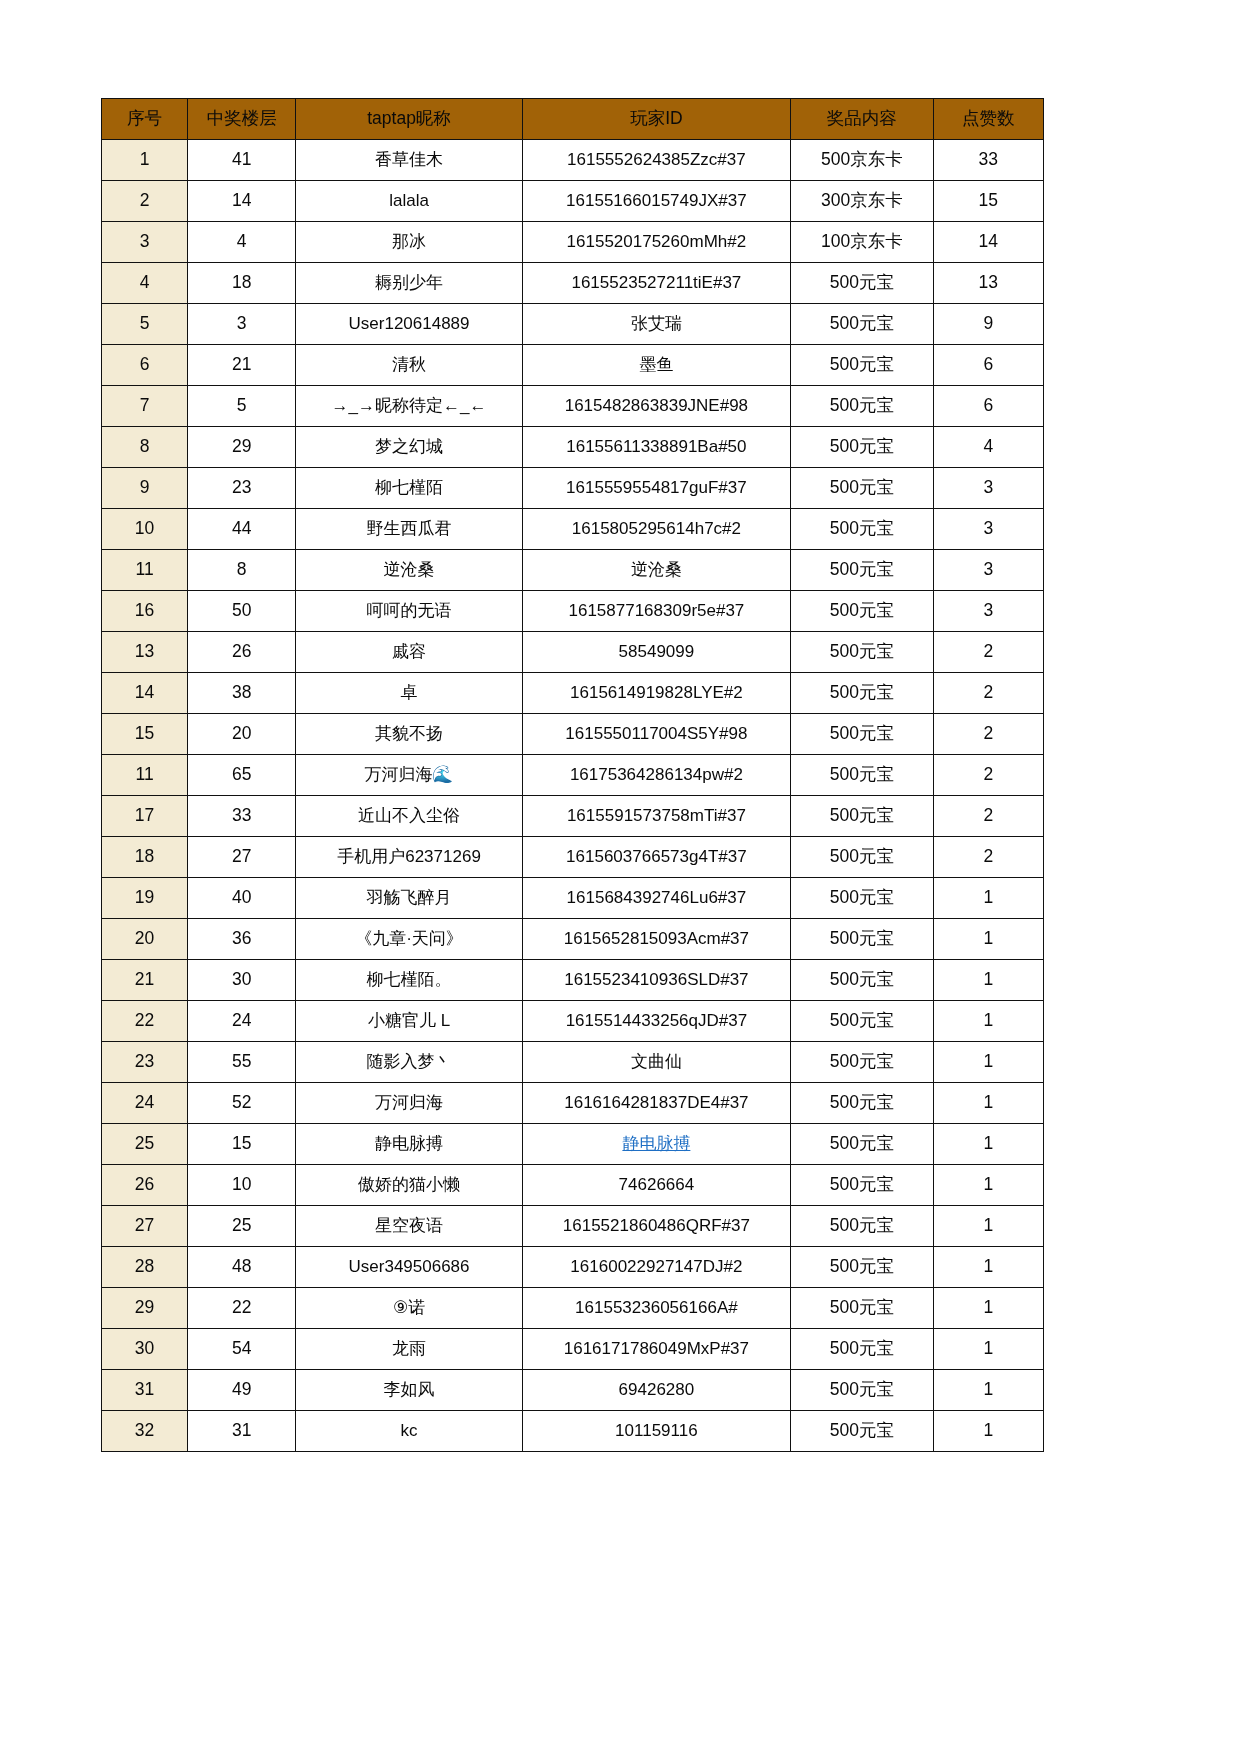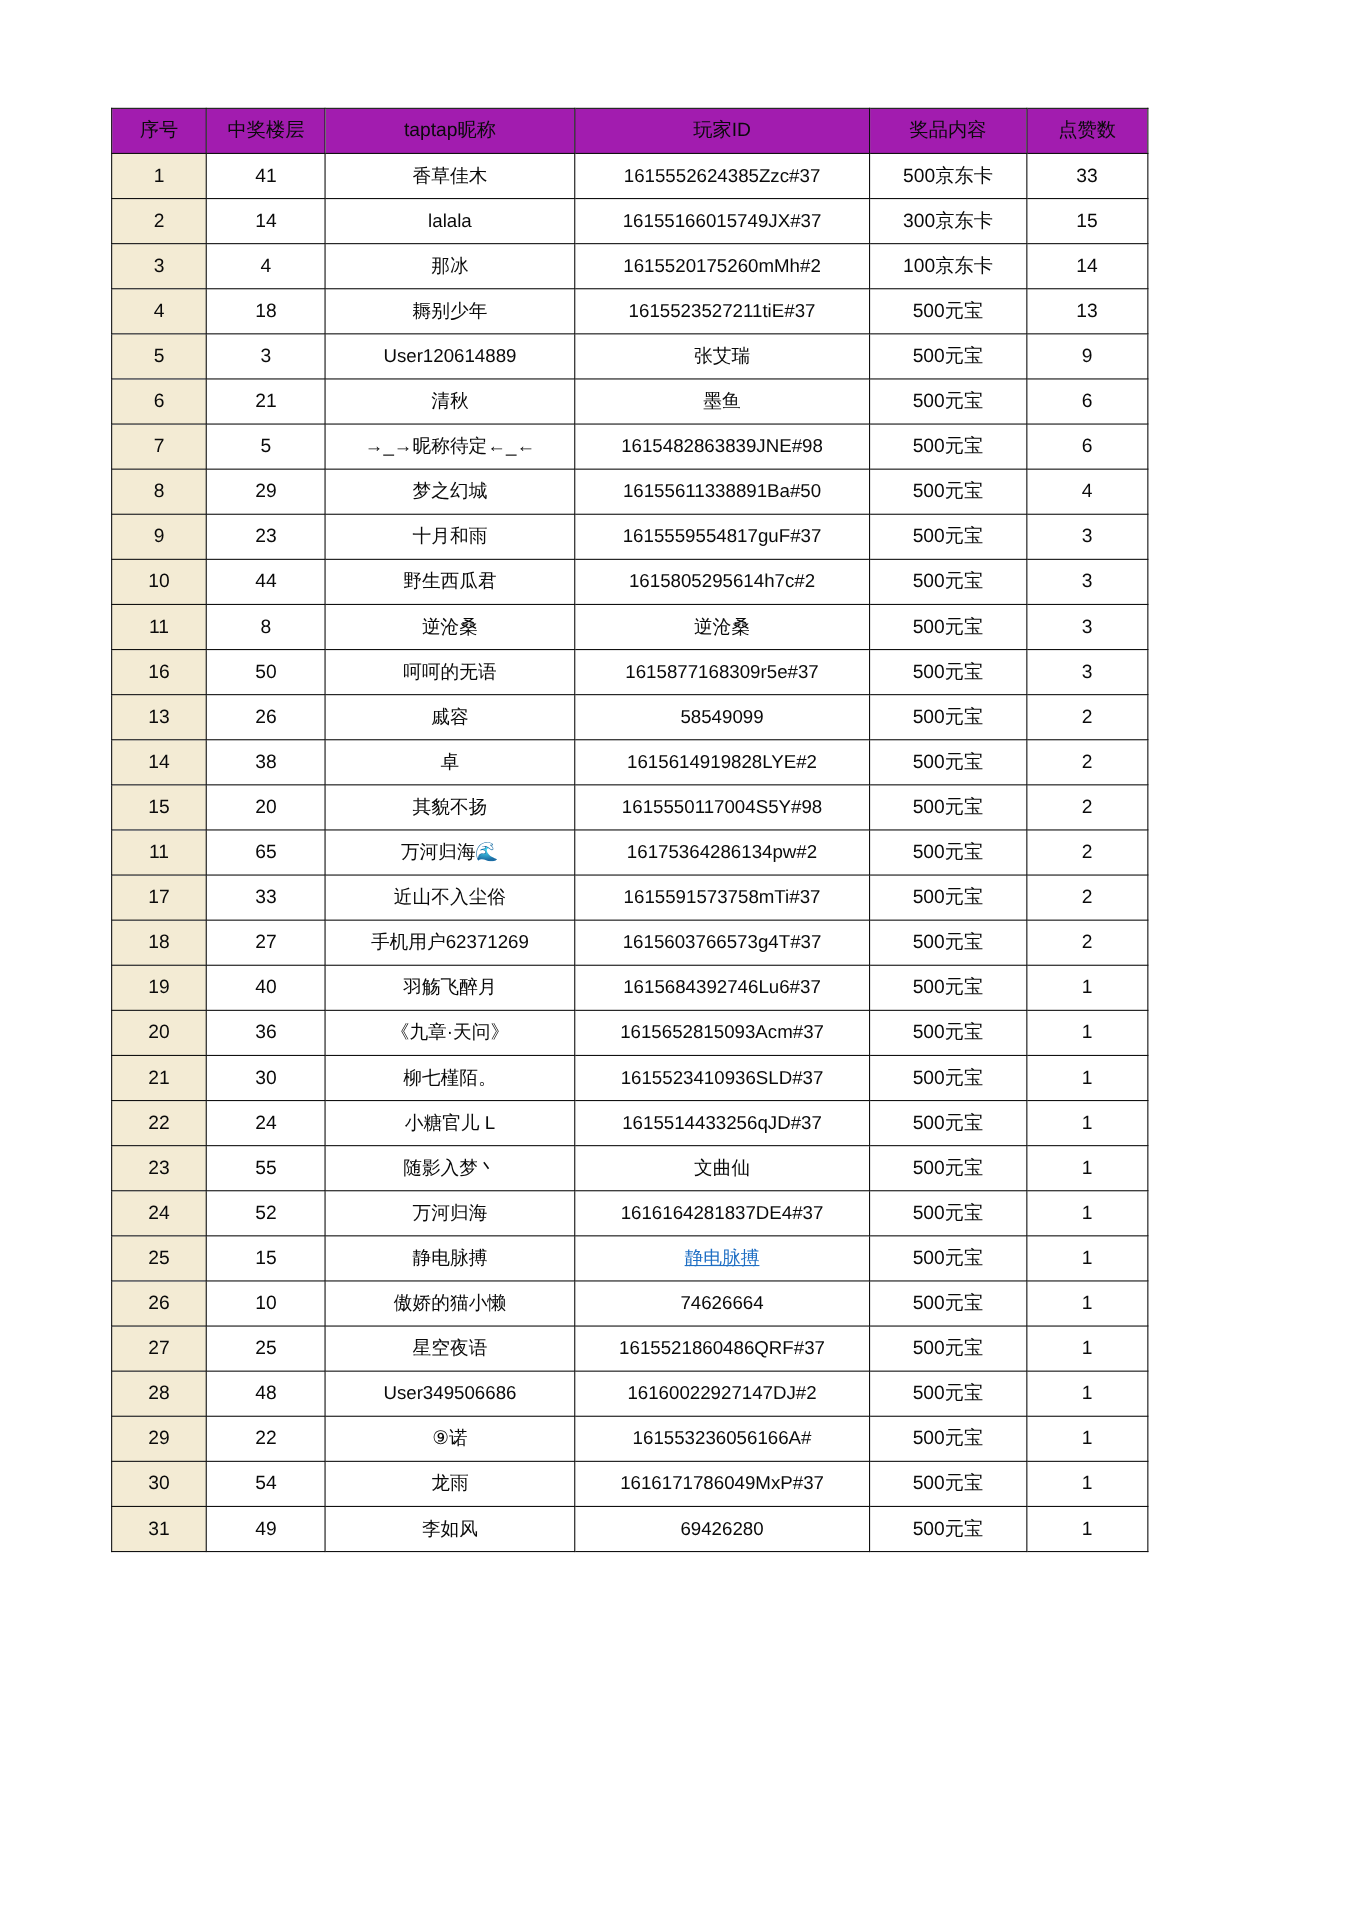--- a/index.html
+++ b/index.html
@@ -42,21 +42,21 @@
   }
   
   col.c-index    { width: 78px; }
   col.c-floor    { width: 98px; }
   col.c-nick     { width: 205px; }
   col.c-playerid { width: 243px; }
   col.c-prize    { width: 129px; }
   col.c-likes    { width: 100px; }
 
   thead th {
-    background: #a21caf;
+    background: #a16207;
     height: 44px;
     font-size: 18px;
   }
   tbody td.idx {
     background: #F3EBD4;
   }
   tbody td.nick,
   tbody td.pid {
     font-size: 17px;
   }
@@ -149,21 +149,21 @@
           <td class="idx">8</td>
           <td class="floor">29</td>
           <td class="nick">梦之幻城</td>
           <td class="pid">16155611338891Ba#50</td>
           <td class="prize">500元宝</td>
           <td class="likes">4</td>
         </tr>
         <tr>
           <td class="idx">9</td>
           <td class="floor">23</td>
-          <td class="nick">十月和雨</td>
+          <td class="nick">柳七槿陌</td>
           <td class="pid">1615559554817guF#37</td>
           <td class="prize">500元宝</td>
           <td class="likes">3</td>
         </tr>
         <tr>
           <td class="idx">10</td>
           <td class="floor">44</td>
           <td class="nick">野生西瓜君</td>
           <td class="pid">1615805295614h7c#2</td>
           <td class="prize">500元宝</td>
@@ -327,18 +327,26 @@
           <td class="nick">龙雨</td>
           <td class="pid">1616171786049MxP#37</td>
           <td class="prize">500元宝</td>
           <td class="likes">1</td>
         </tr>
         <tr>
           <td class="idx">31</td>
           <td class="floor">49</td>
           <td class="nick">李如风</td>
           <td class="pid">69426280</td>
+          <td class="prize">500元宝</td>
+          <td class="likes">1</td>
+        </tr>
+        <tr>
+          <td class="idx">32</td>
+          <td class="floor">31</td>
+          <td class="nick">kc</td>
+          <td class="pid">101159116</td>
           <td class="prize">500元宝</td>
           <td class="likes">1</td>
         </tr>
       </tbody>
   </table>
 </div>
 
 </body></html>

